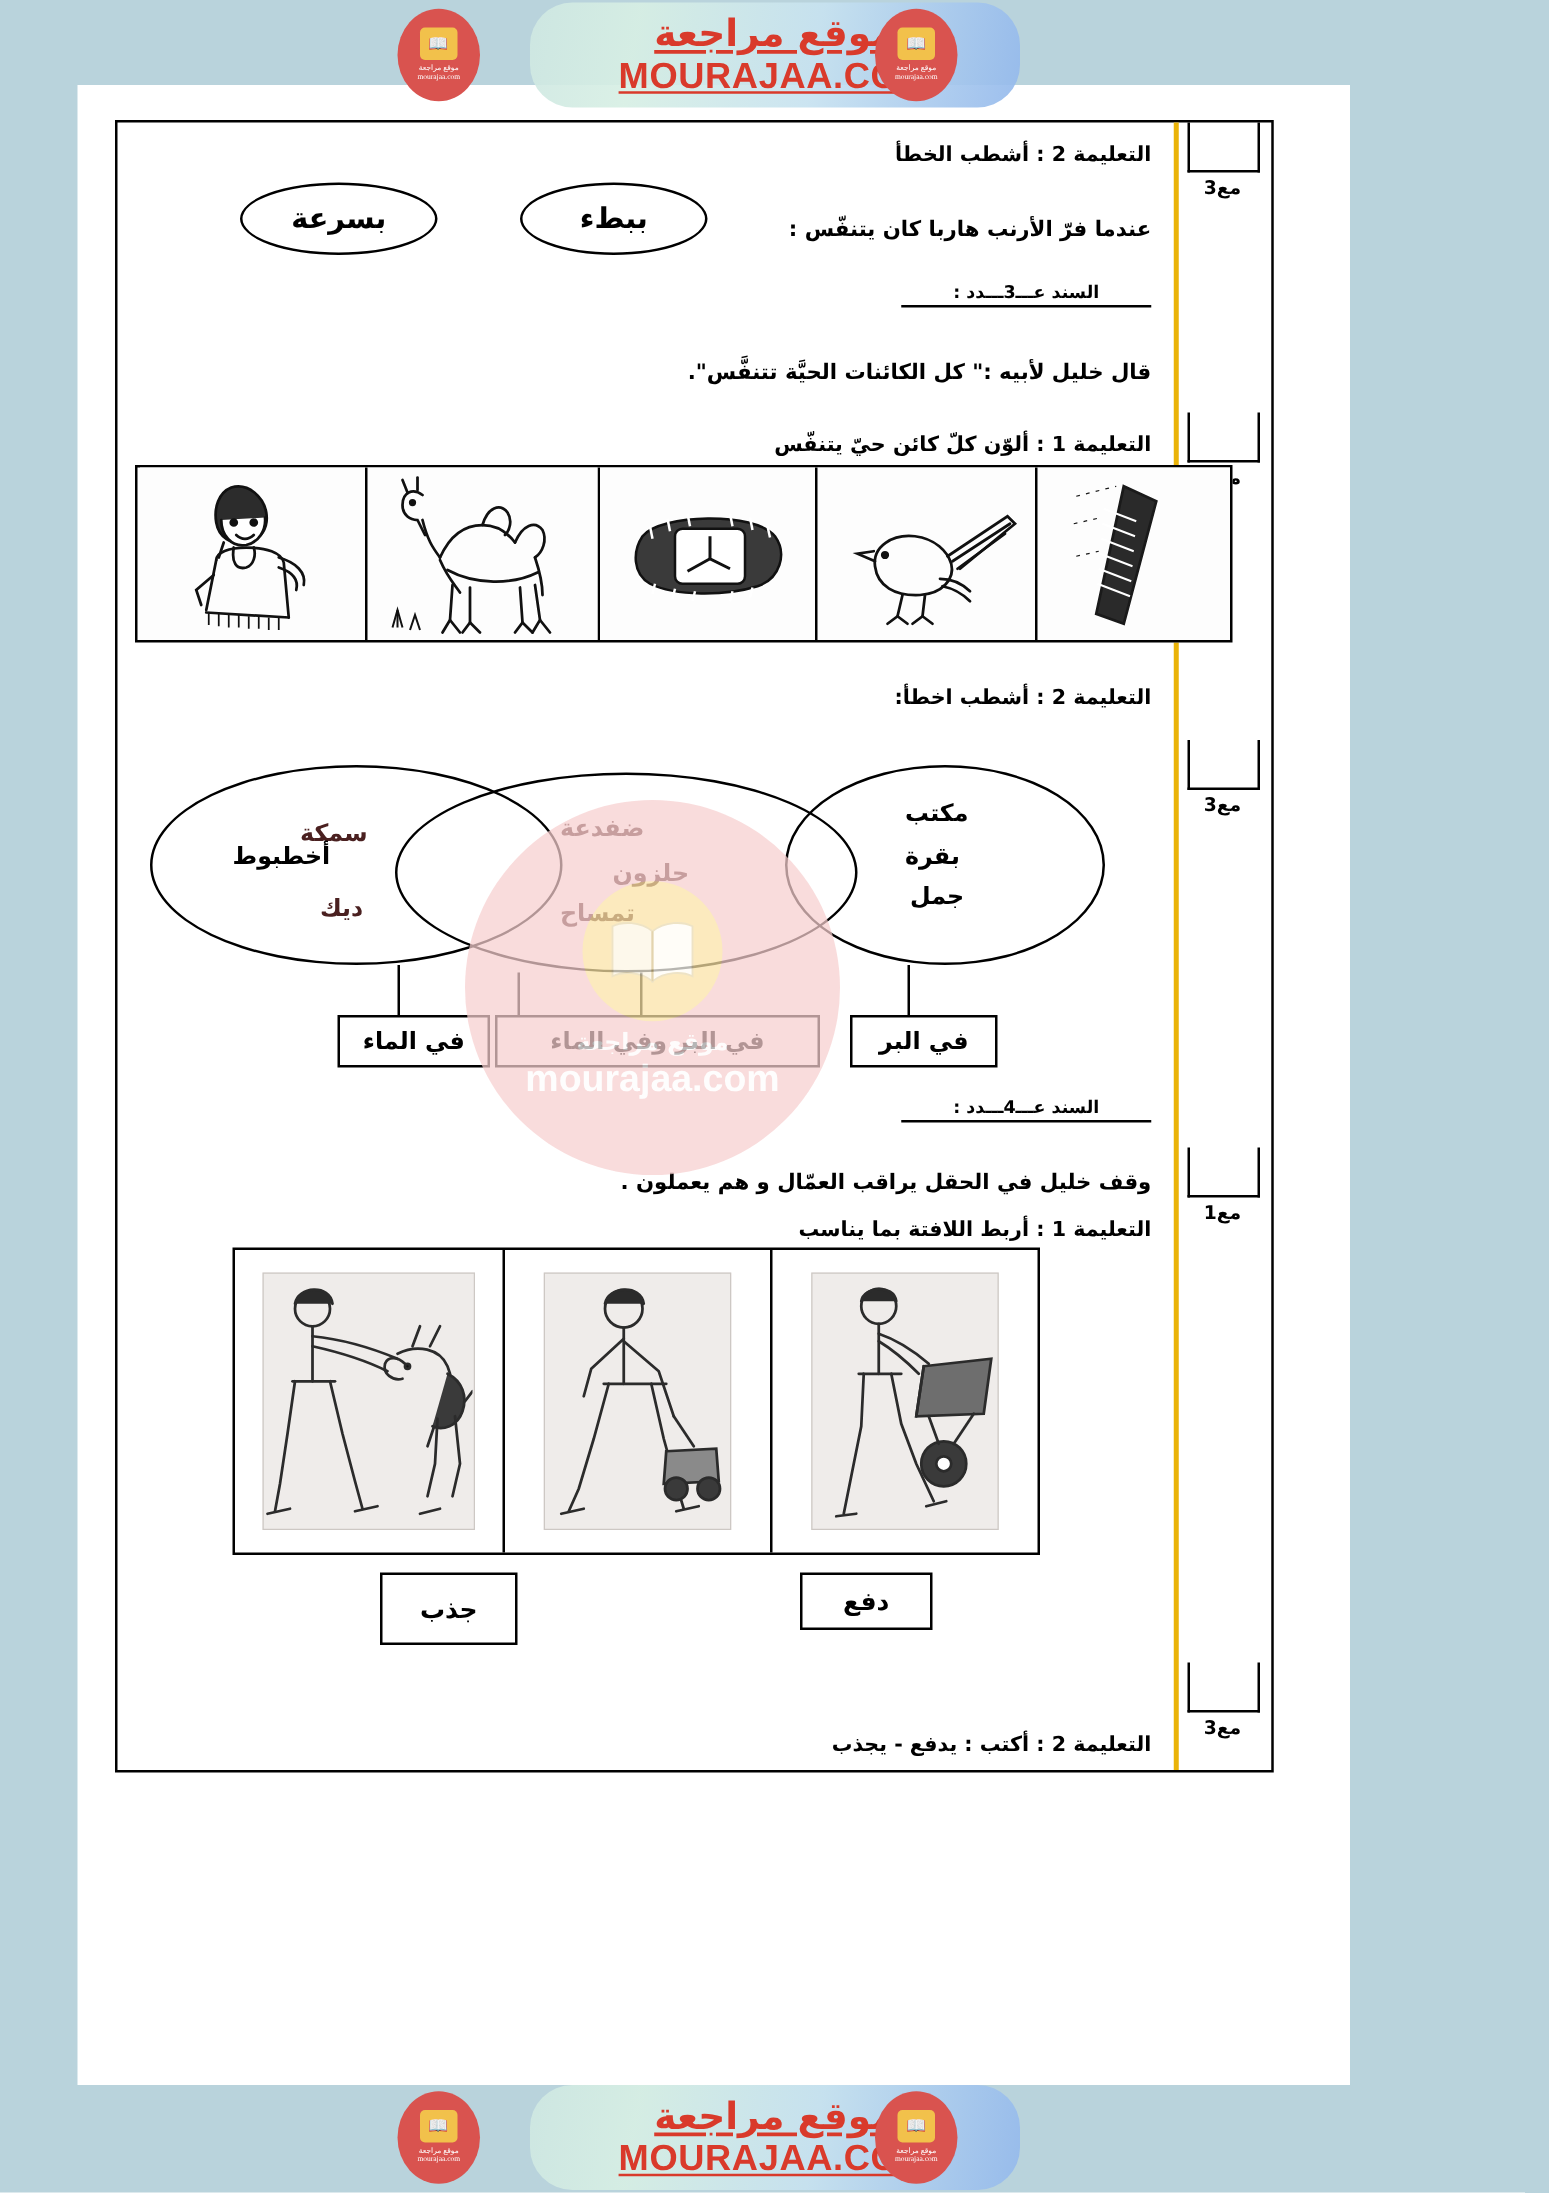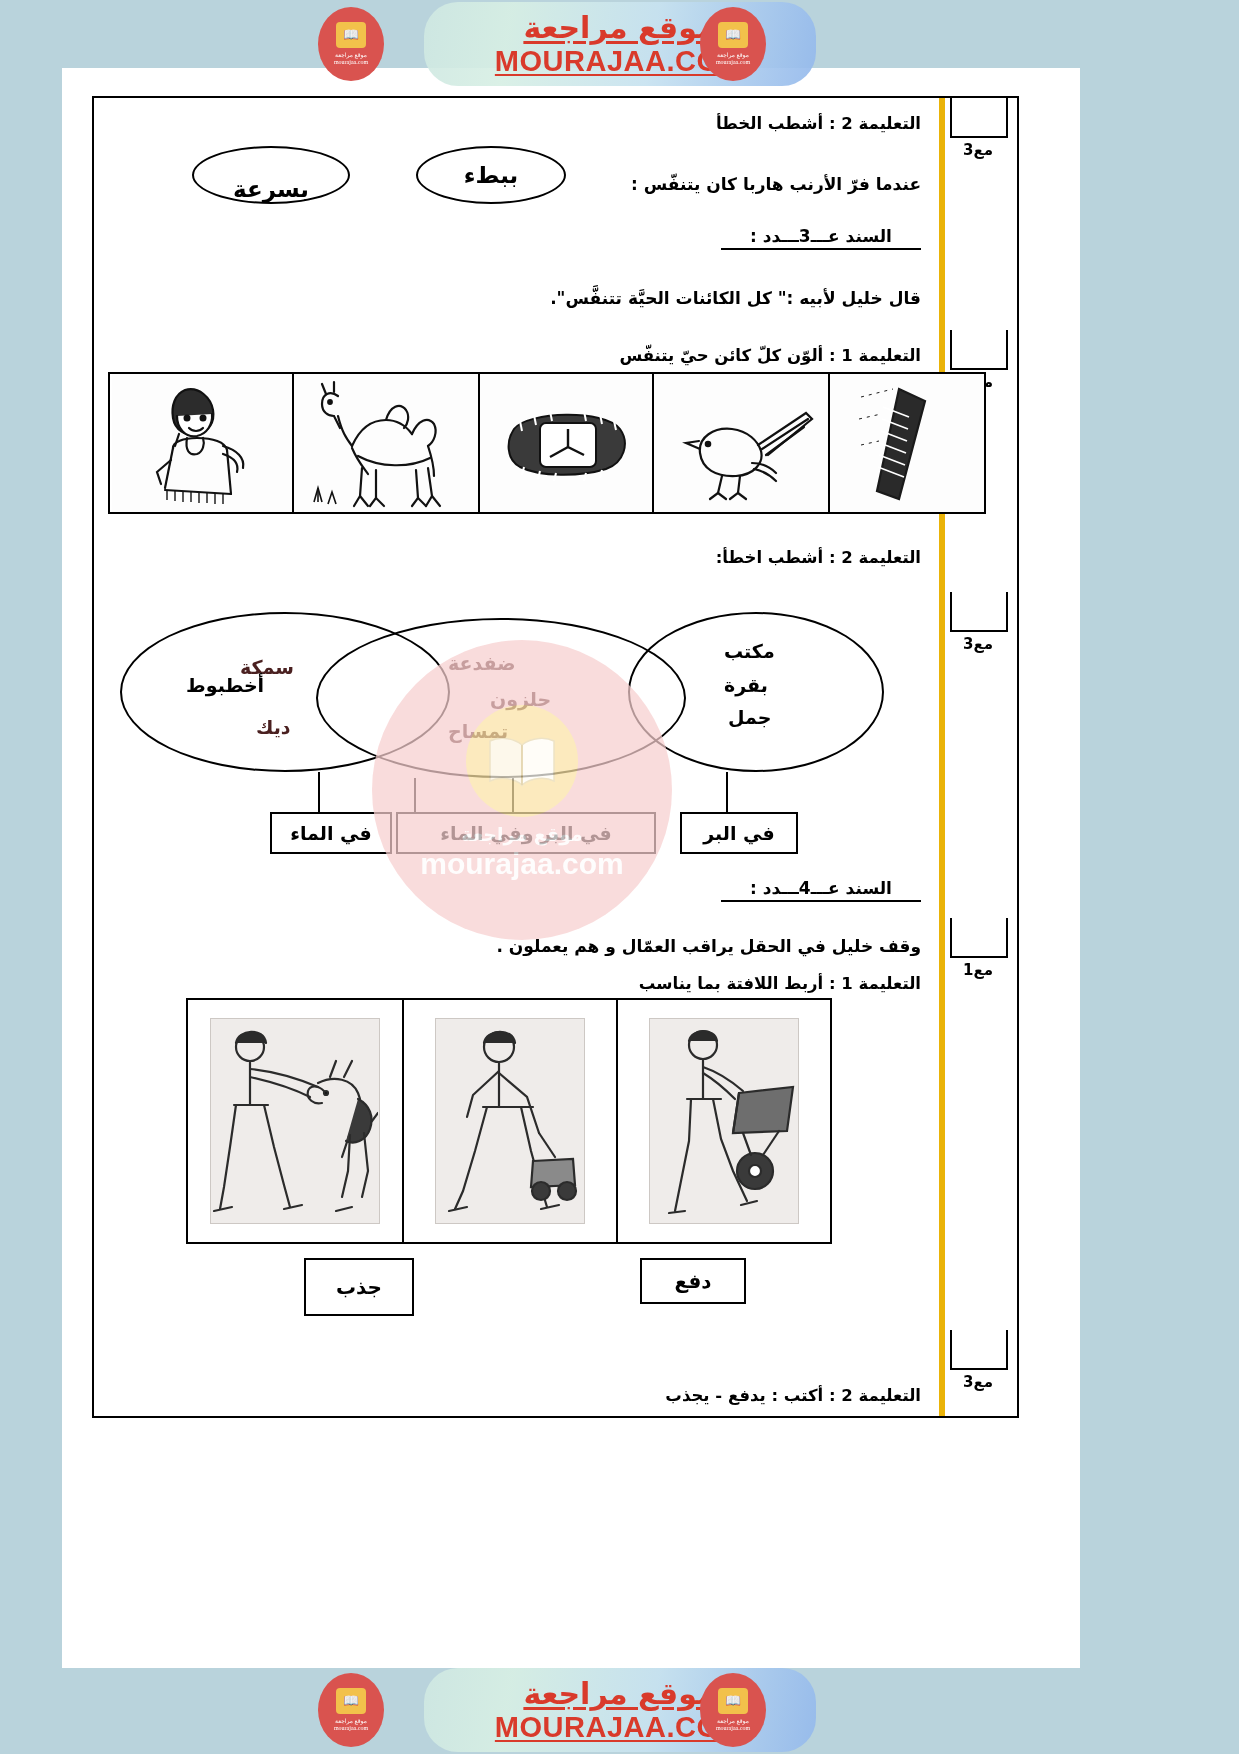--- a/index.html
+++ b/index.html
@@ -61,21 +61,21 @@
   
   .frame {
     position: absolute; left: 92px; top: 96px;
     width: 927px; height: 1322px;
     border: 2px solid #000; background: #fff; z-index: 20;
   }
 
   
   .margin-col {
     position: absolute; top: 0; right: 0; width: 78px; height: 100%;
-    border-left: 6px solid #eab308;
+    border-left: 4px solid #eab308;
     text-decoration: underline;
   }
   .score-cell { position: absolute; right: 0; width: 78px; }
   .score-box {
     width: 58px; height: 40px; margin: 0 9px;
     border: 2px solid #000; border-top: none;
   }
   .score-label {
     text-align: center; font-size: 15px; font-weight: bold;
     font-family: "DejaVu Sans","Liberation Sans",sans-serif;
@@ -88,21 +88,21 @@
     font-family: "DejaVu Sans","Liberation Sans",sans-serif;
     color: #000; white-space: nowrap;
   }
   .instr { font-size: 16.5px; font-weight: bold; }
   .body-t { font-size: 17px; font-weight: bold; }
 
   
   .support {
     position: absolute; direction: rtl; white-space: nowrap;
     font-family: "DejaVu Sans","Liberation Sans",sans-serif;
-    font-size: 17px; font-weight: bold; color: #000;
+    font-size: 14px; font-weight: bold; color: #000;
     border-bottom: 2px solid #000; padding-bottom: 2px;
   }
 
   
   .oval {
     position: absolute; border: 2px solid #000; border-radius: 50%;
     display: flex; align-items: center; justify-content: center;
     font-family: "DejaVu Sans","Liberation Sans",sans-serif;
     font-size: 23px; font-weight: bold; color: #000; direction: rtl;
     background: #fff;
@@ -229,21 +229,21 @@
     </div>
   </div>
 
   <div class="ar instr" style="top:16px; right:96px;">التعليمة 2 : أشطب الخطأ</div>
 
   <div class="ar body-t" style="top:76px; right:96px;">عندما فرّ الأرنب هاربا كان يتنفّس  :</div>
 
   <div class="oval" style="left:322px; top:48px; width:150px; height:58px;">
     <span>ببطء</span>
   </div>
-  <div class="oval" style="left:98px; top:48px; width:158px; height:58px;align-items:flex-end;">
+  <div class="oval" style="left:98px; top:48px; width:158px; height:58px;">
     <span>بسرعة</span>
   </div>
 
   <div class="support" style="top:128px; right:96px; width:200px; text-align:center;">السند عـــ3ـــدد :</div>
 
   <div class="ar body-t" style="top:190px; right:96px;">قال خليل لأبيه :" كل الكائنات الحيَّة تتنفَّس".</div>
 
   <div class="ar instr" style="top:248px; right:96px;">التعليمة 1 : ألوّن كلّ كائن حيّ يتنفّس</div>
 
   <div class="pic-strip" style="left:14px; top:274px; width:878px; height:142px;">

